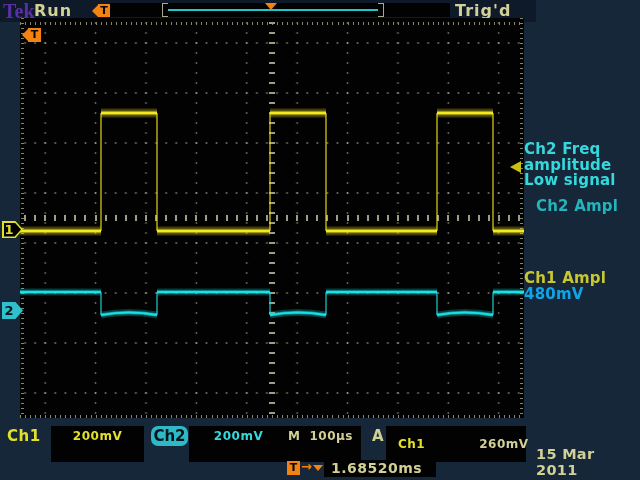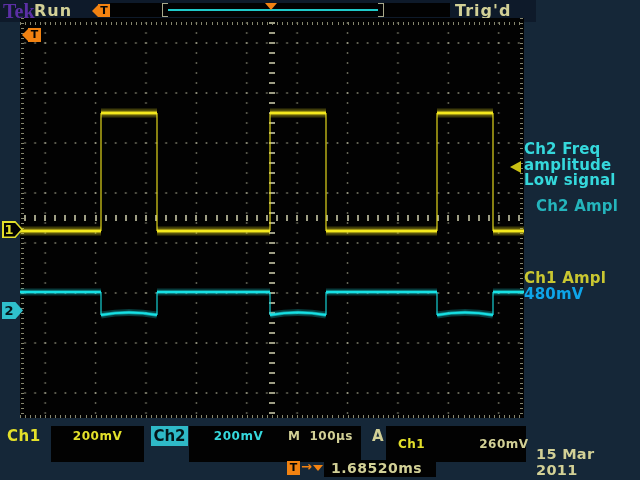--- a/index.html
+++ b/index.html
@@ -60,21 +60,21 @@
 
   
   .meas{position:absolute;left:524px;width:116px;font-size:15px;line-height:15.5px;letter-spacing:0.2px;}
   .cyan-t{color:#35d8dc;} .cyan-dim{color:#24b4bc;} .yel-t{color:#0ea5e9;} .yel-dim{color:#c9c731;}
 
   
   .robar-label{position:absolute;top:427px;font-size:15px;color:#d2d096;letter-spacing:0.5px;}
   .ro-box{position:absolute;top:426px;height:36px;background:#020202;font-size:12px;line-height:20px;
           text-align:center;letter-spacing:0.5px;}
   .ch2-tag{position:absolute;top:426px;height:20px;background:#2fb9c7;color:#041418;font-size:15px;
-           line-height:20px;text-align:center;}
+           line-height:20px;text-align:center;border-radius:7px;}
 
   
   .delay-t{position:absolute;left:287px;top:461px;width:13px;height:14px;background:#f28211;color:#050505;
            font-size:11px;line-height:14px;text-align:center;}
   .delay-arrow{position:absolute;left:301px;top:459px;color:#f28211;font-size:13px;}
   .delay-tri{position:absolute;left:313px;top:465px;}
   .delay-tri .tri{width:0;height:0;border-left:5px solid transparent;border-right:5px solid transparent;
                   border-top:6px solid #f28211;}
   .delay-box{position:absolute;left:324px;top:460px;width:105px;height:17px;background:#020202;
              color:#d2d096;font-size:14px;line-height:17px;padding-left:7px;letter-spacing:0.5px;}

